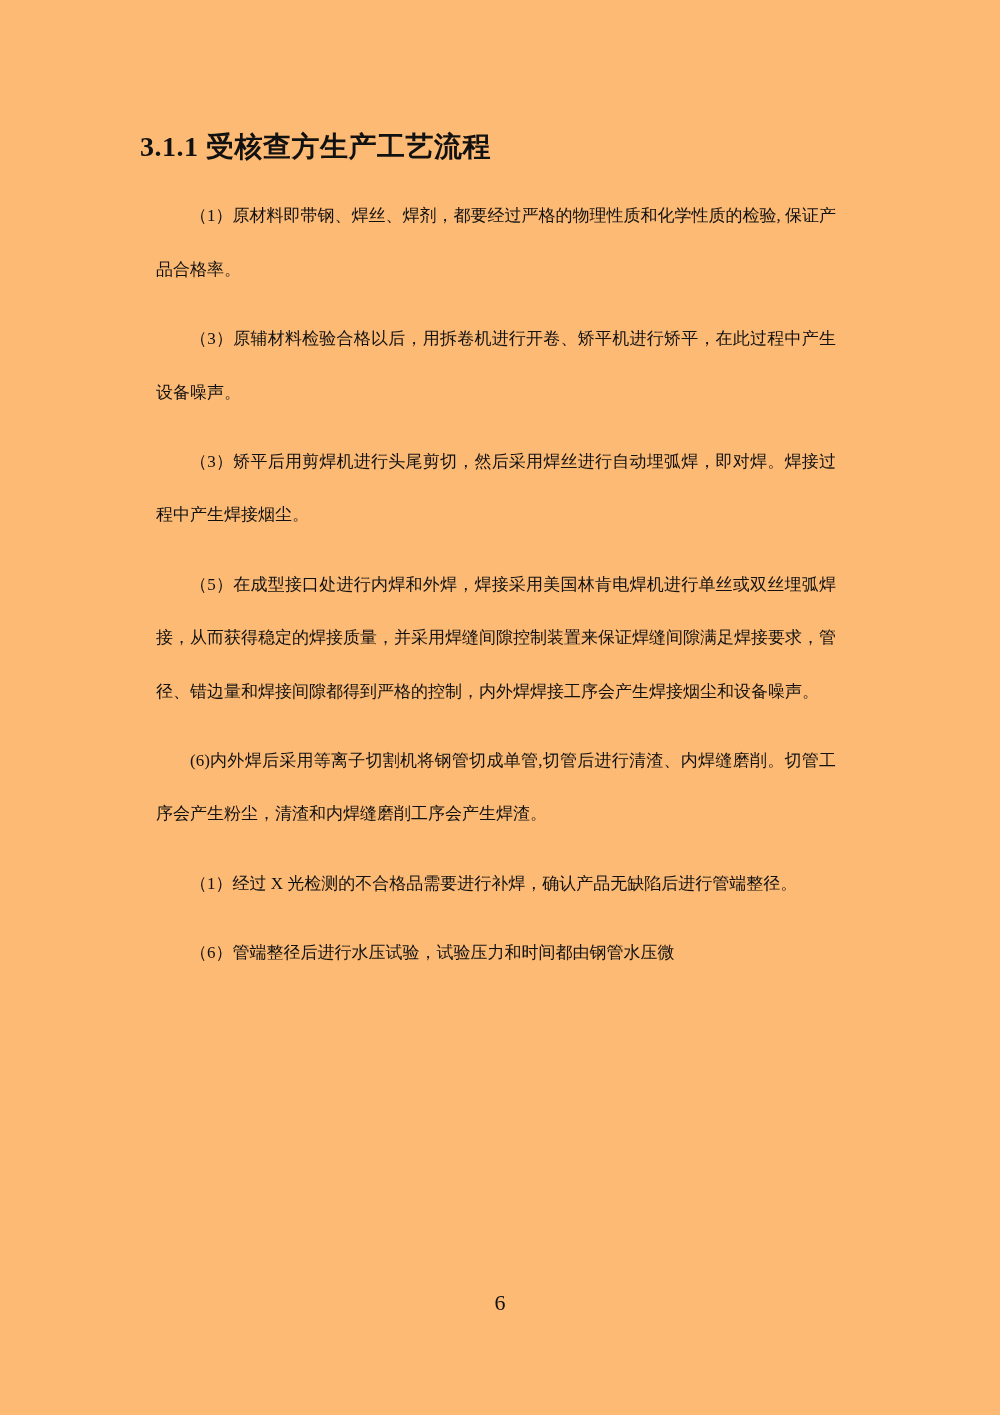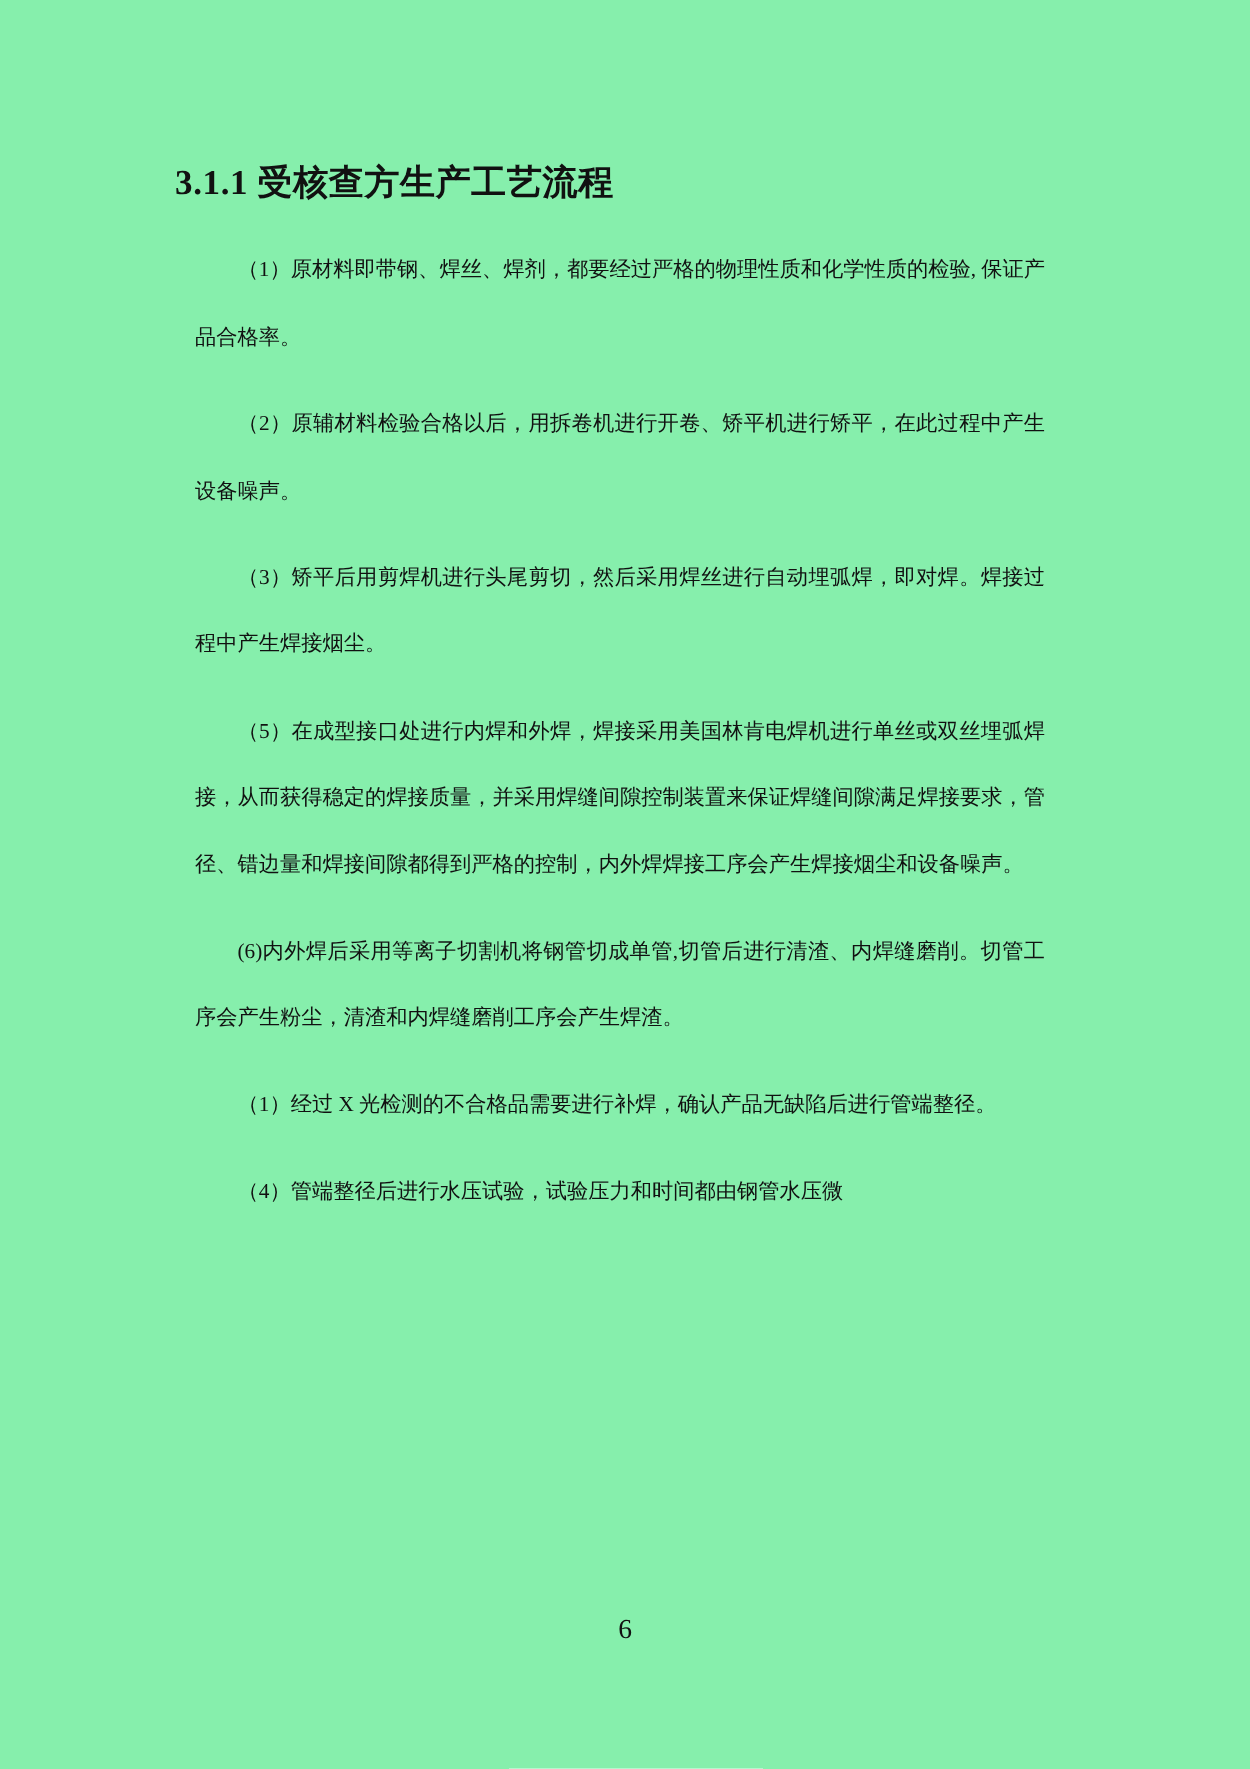--- a/index.html
+++ b/index.html
@@ -4,21 +4,21 @@
 <style>
   html, body {
     margin: 0;
     padding: 0;
     background: #ffffff;
   }
   .page {
     position: relative;
     width: 1000px;
     height: 1415px;
-    background: #86efac;
+    background: #fdba74;
     color: #111111;
     font-family: "Liberation Serif", "DejaVu Serif", serif;
     overflow: hidden;
   }
   .content {
     position: absolute;
     left: 140px;
     top: 120px;
     width: 712px;
   }
@@ -50,21 +50,21 @@
     color: #111111;
   }
 </style>
 </head>
 <body>
 
 <div class="page">
   <div class="content">
     <h3 class="heading">3.1.1 受核查方生产工艺流程</h3>
     <p class="para">（1）原材料即带钢、焊丝、焊剂，都要经过严格的物理性质和化学性质的检验, 保证产品合格率。</p>
-    <p class="para">（2）原辅材料检验合格以后，用拆卷机进行开卷、矫平机进行矫平，在此过程中产生设备噪声。</p>
+    <p class="para">（3）原辅材料检验合格以后，用拆卷机进行开卷、矫平机进行矫平，在此过程中产生设备噪声。</p>
     <p class="para">（3）矫平后用剪焊机进行头尾剪切，然后采用焊丝进行自动埋弧焊，即对焊。焊接过程中产生焊接烟尘。</p>
     <p class="para">（5）在成型接口处进行内焊和外焊，焊接采用美国林肯电焊机进行单丝或双丝埋弧焊接，从而获得稳定的焊接质量，并采用焊缝间隙控制装置来保证焊缝间隙满足焊接要求，管径、错边量和焊接间隙都得到严格的控制，内外焊焊接工序会产生焊接烟尘和设备噪声。</p>
     <p class="para">(6)内外焊后采用等离子切割机将钢管切成单管,切管后进行清渣、内焊缝磨削。切管工序会产生粉尘，清渣和内焊缝磨削工序会产生焊渣。</p>
     <p class="para">（1）经过 X 光检测的不合格品需要进行补焊，确认产品无缺陷后进行管端整径。</p>
-    <p class="para">（4）管端整径后进行水压试验，试验压力和时间都由钢管水压微</p>
+    <p class="para">（6）管端整径后进行水压试验，试验压力和时间都由钢管水压微</p>
   </div>
   <div class="page-number">6</div>
 </div>
 
 </body></html>

